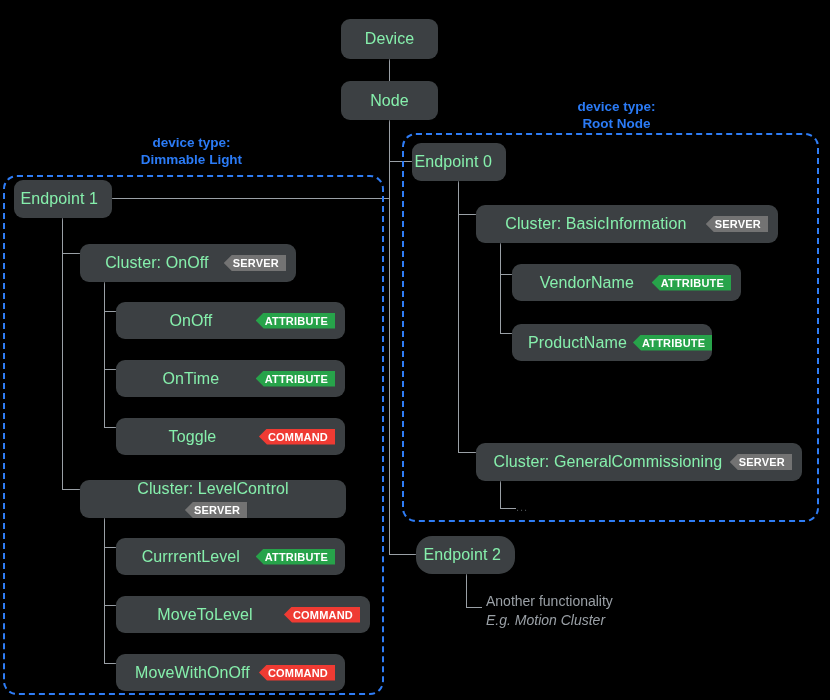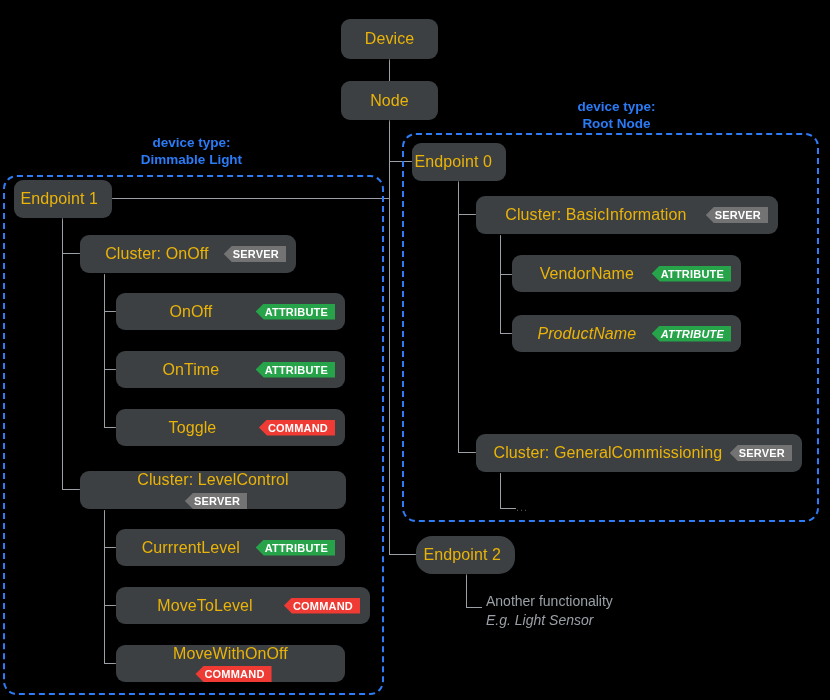--- a/index.html
+++ b/index.html
@@ -34,28 +34,28 @@
   .node{
     position:absolute;z-index:4;
     background:#3c4043;
     border-radius:9px;
     box-sizing:border-box;
     display:flex;align-items:center;
     color:#f1f3f4;
     box-shadow:0 1px 2px rgba(0,0,0,.55);
   }
   .node .label{
-    font-size:16px;letter-spacing:.1px;white-space:nowrap;color:#eab308;
+    font-size:16px;letter-spacing:.1px;white-space:nowrap;color:#86efac;
   }
   
   .node.plain{padding:0 14px;justify-content:flex-end;}
   .node.plain .label{font-size:16px;}
 
   
-  .node.tagged{padding:0 10px 0 16px;justify-content:space-between;}
+  .node.tagged{padding:0 10px 0 16px;justify-content:space-between;margin-top:9px;}
   .node.tagged .label{flex:1 1 auto;text-align:center;padding-right:6px;}
 
   
   .badge{
     position:relative;
     display:inline-block;
     font-size:11px;font-weight:bold;letter-spacing:.2px;
     color:#fff;line-height:16px;height:16px;
     padding:0 7px 0 9px;
     flex:0 0 auto;white-space:nowrap;
@@ -155,21 +155,21 @@
   <div class="node tagged" style="left:476px;top:196px;width:302px;height:38px;">
     <span class="label">Cluster: BasicInformation</span>
     <span class="badge server">SERVER</span>
   </div>
 
   <div class="node tagged" style="left:512px;top:255px;width:229px;height:37px;">
     <span class="label">VendorName</span>
     <span class="badge attribute">ATTRIBUTE</span>
   </div>
 
-  <div class="node tagged" style="left:512px;top:315px;width:229px;height:37px;font-style:italic;">
+  <div class="node tagged" style="left:512px;top:315px;width:200px;height:37px;">
     <span class="label">ProductName</span>
     <span class="badge attribute">ATTRIBUTE</span>
   </div>
 
   <div class="node tagged" style="left:476px;top:434px;width:326px;height:38px;">
     <span class="label">Cluster: GeneralCommissioning</span>
     <span class="badge server">SERVER</span>
   </div>
 
   <div class="ellipsis" style="left:516px;top:501px;">
@@ -208,27 +208,27 @@
   <div class="node tagged" style="left:116px;top:529px;width:229px;height:37px;">
     <span class="label">CurrrentLevel</span>
     <span class="badge attribute">ATTRIBUTE</span>
   </div>
 
   <div class="node tagged" style="left:116px;top:587px;width:254px;height:37px;">
     <span class="label">MoveToLevel</span>
     <span class="badge command">COMMAND</span>
   </div>
 
-  <div class="node tagged" style="left:116px;top:645px;width:229px;height:37px;flex-direction:column;">
+  <div class="node tagged" style="left:116px;top:645px;width:229px;height:37px;">
     <span class="label">MoveWithOnOff</span>
     <span class="badge command">COMMAND</span>
   </div>
 
   <div class="node plain" style="left:416px;top:536px;width:99px;height:38px;border-radius:16px;">
     <span class="label">Endpoint 2</span>
   </div>
 
   <div class="note" style="left:486px;top:592px;">
     <span class="note-1">Another functionality</span>
-    <span class="note-2">E.g. Light Sensor</span>
+    <span class="note-2">E.g. Motion Cluster</span>
   </div>
 
 </div>
 
 </body></html>

